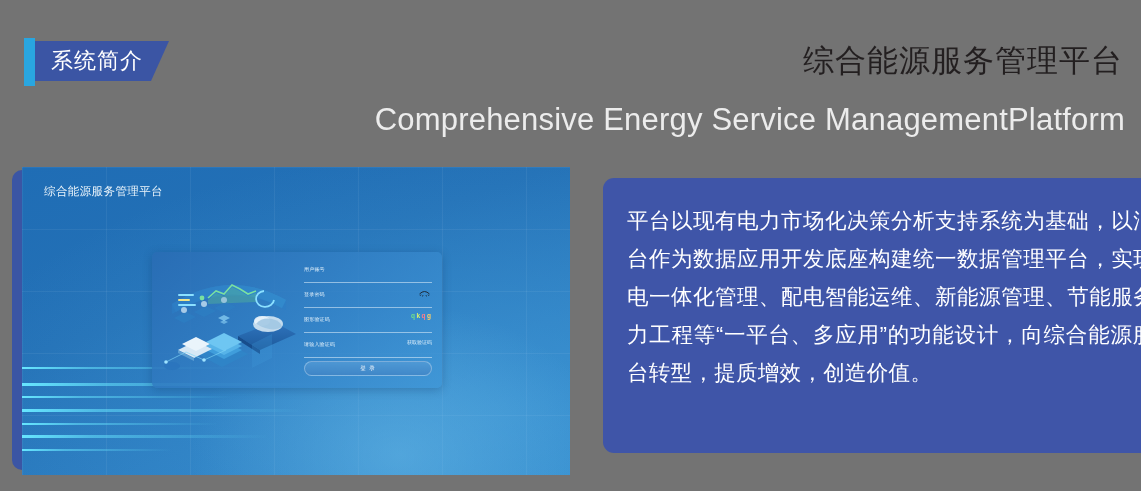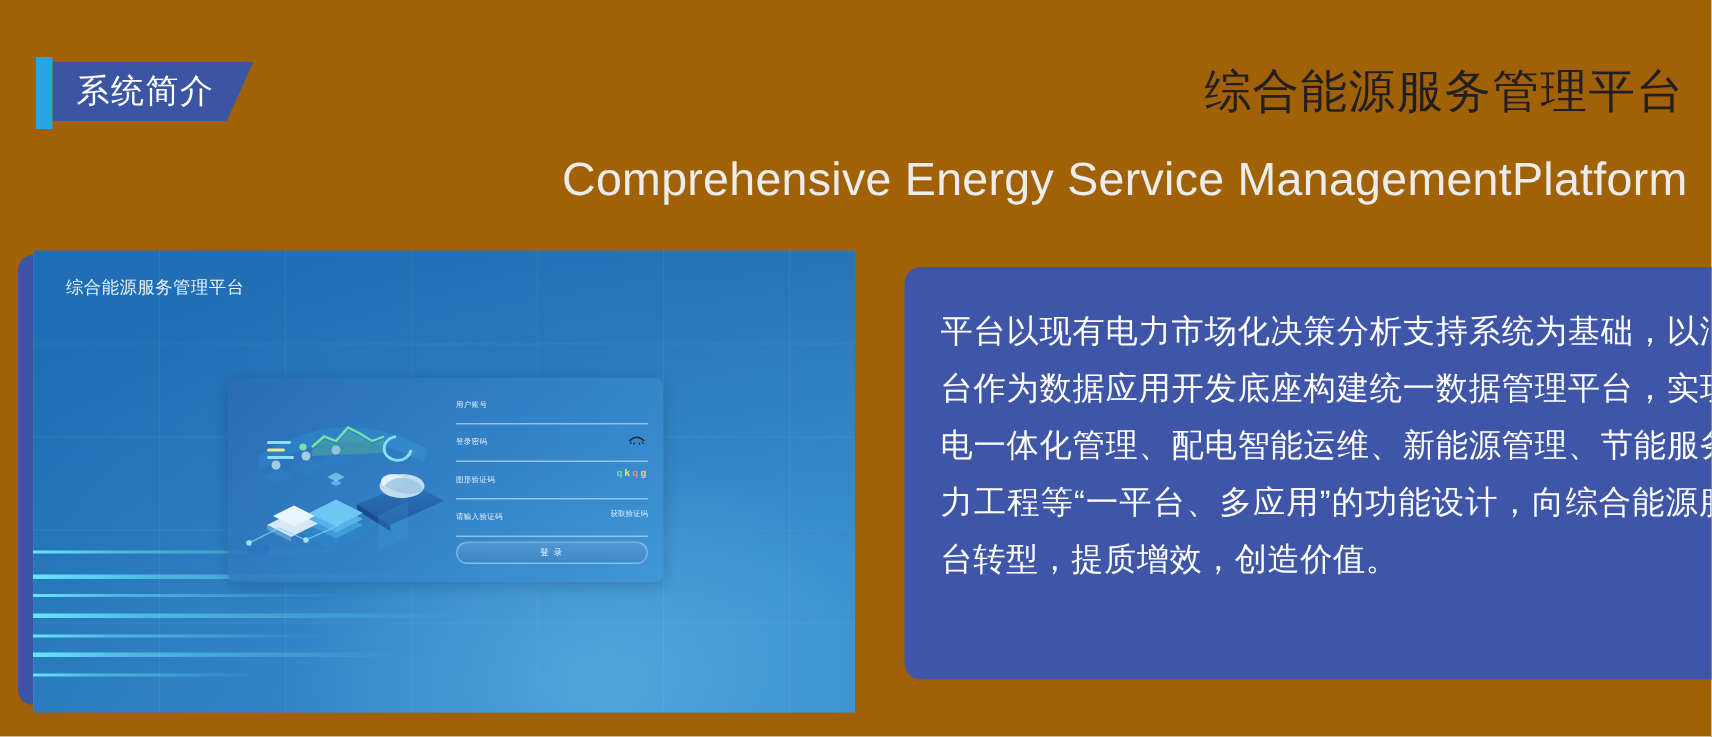--- a/index.html
+++ b/index.html
@@ -2,21 +2,21 @@
 <html><head>
 <meta charset="utf-8">
 <style>
   * { box-sizing: border-box; margin: 0; padding: 0; }
   html, body {
     width: 1141px; height: 491px;
     background: #ffffff;
     font-family: "Liberation Sans", sans-serif;
     overflow: hidden;
   }
-  .page { position: relative; width: 1141px; height: 491px; background:#a16207; }
+  .page { position: relative; width: 1141px; height: 491px; background:#737373; }
 
   
   .section-tag {
     position: absolute; left: 24px; top: 41px;
     height: 40px; display: flex; align-items: stretch;
   }
   .tag-bar {
     width: 11px; background: #29a6e0; height: 48px; margin-top: -3px;
   }
   .tag-body {

